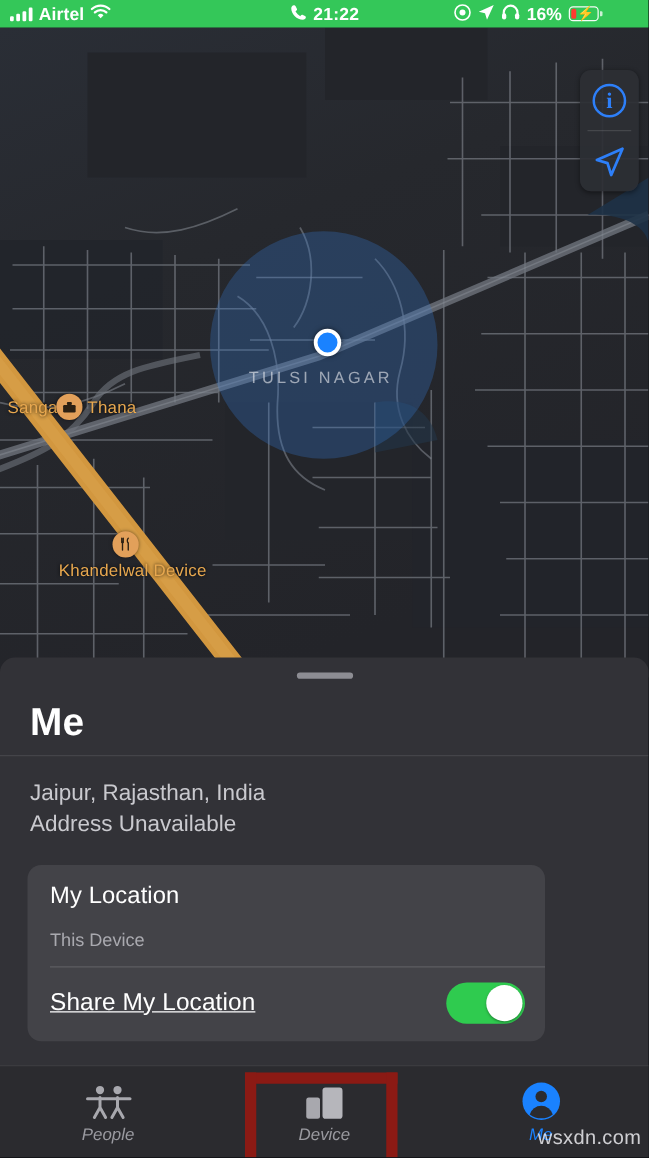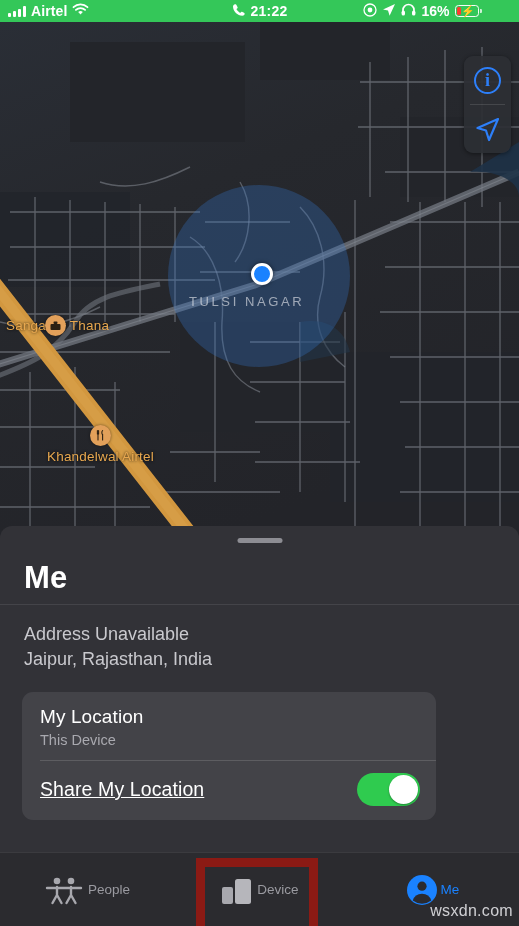--- a/index.html
+++ b/index.html
@@ -256,21 +256,21 @@
     padding: 14px 18px 12px 18px;
   }
   .card-row-a .t1 {
     color: #ffffff;
     font-size: 19px;
     letter-spacing: .1px;
   }
   .card-row-a .t2 {
     color: #a9a9af;
     font-size: 14.5px;
-    margin-top: 4px;
+    margin-top: 17px;
   }
   .card-hr {
     height: 1px;
     background: rgba(255,255,255,.14);
     margin-left: 18px;
   }
   .card-row-b {
     display: flex;
     align-items: center;
     justify-content: space-between;
@@ -307,24 +307,26 @@
     width: 519px;
     height: 73px;
     background: #2b2b2f;
     border-top: 1px solid rgba(255,255,255,.08);
     display: flex;
     z-index: 30;
   }
   .tab {
     flex: 1;
     display: flex;
+    flex-direction: column;
     align-items: center;
     justify-content: center;
     gap: 3px;
     position: relative;
+    font-style: italic;
   }
   .tab .tlabel {
     font-size: 13.5px;
     color: #9a9aa0;
   }
   .tab.active .tlabel { color: #1a82ff; }
   .ticon { height: 32px; display: flex; align-items: flex-end; }
 
   #devices-highlight {
     position: absolute;
@@ -494,37 +496,37 @@
       <path d="M-20 245 L195 520" stroke="#d2973f" stroke-width="17" fill="none" stroke-linecap="round"></path>
       <path d="M-20 245 L195 520" stroke="#e0a852" stroke-width="9" fill="none" opacity="0.35"></path>
 
       <path d="M470 150 C495 148 519 158 519 175 L519 120 Z" fill="#1e3247" opacity="0.9"></path>
       <path d="M300 300 C330 295 345 310 350 330 L300 340 Z" fill="#22364b" opacity="0.55"></path>
     </svg>
 
     <div class="acc-circle" style="left:168px; top:163px; width:182px; height:182px;"></div>
     <div class="blue-dot" style="left:251px; top:241px;"></div>
 
-    <div class="area-label" style="left:189px; top:272px;">TULSI NAGAR</div>
+    <div class="area-label" style="left:199px; top:272px;">TULSI NAGAR</div>
 
     <div class="poi-pin" style="left:45px; top:293px;">
       <svg width="13" height="13" viewBox="0 0 13 13">
         <rect x="1.5" y="5" width="10" height="6" rx="1" fill="#2b2013"></rect>
         <rect x="4.5" y="2.6" width="4" height="2.3" rx="0.8" fill="#2b2013"></rect>
       </svg>
     </div>
     <div class="poi-label" style="left:6px; top:296px;">Sanganer Thana</div>
 
     <div class="poi-pin" style="left:90px; top:403px;">
       <svg width="13" height="13" viewBox="0 0 13 13">
         <path d="M3.4 1.6 V5 M4.6 1.6 V5 M4 5 V11" stroke="#2b2013" stroke-width="1.1" stroke-linecap="round"></path>
         <path d="M8.6 1.6 C7.6 2.4 7.6 5 8.6 5.4 V11" stroke="#2b2013" stroke-width="1.1" fill="none" stroke-linecap="round"></path>
       </svg>
     </div>
-    <div class="poi-label" style="left:47px; top:427px;">Khandelwal Airtel</div>
+    <div class="poi-label" style="left:47px; top:427px;">Khandelwal Device</div>
 
     <div class="map-ctl">
       <div class="btn">
         <span class="info-i">i</span>
       </div>
       <div class="sep"></div>
       <div class="btn">
         <span>
           <svg width="27" height="27" viewBox="0 0 27 27">
             <path d="M24 3 L3.5 12 L12 14.5 L15 24 Z" fill="none" stroke="#2d7ff9" stroke-width="2.2" stroke-linejoin="round"></path>
@@ -533,22 +535,22 @@
       </div>
     </div>
   </div>
 
   <div id="sheet">
     <div id="grabber"></div>
     <div id="sheet-title">Me</div>
     <div id="sheet-divider"></div>
 
     <div id="addr">
+      <div>Jaipur, Rajasthan, India</div>
       <div>Address Unavailable</div>
-      <div>Jaipur, Rajasthan, India</div>
     </div>
 
     <div id="card">
       <div class="card-row-a">
         <div class="t1">My Location</div>
         <div class="t2">This Device</div>
       </div>
       <div class="card-hr"></div>
       <div class="card-row-b">
         <div class="t1">Share My Location</div>

